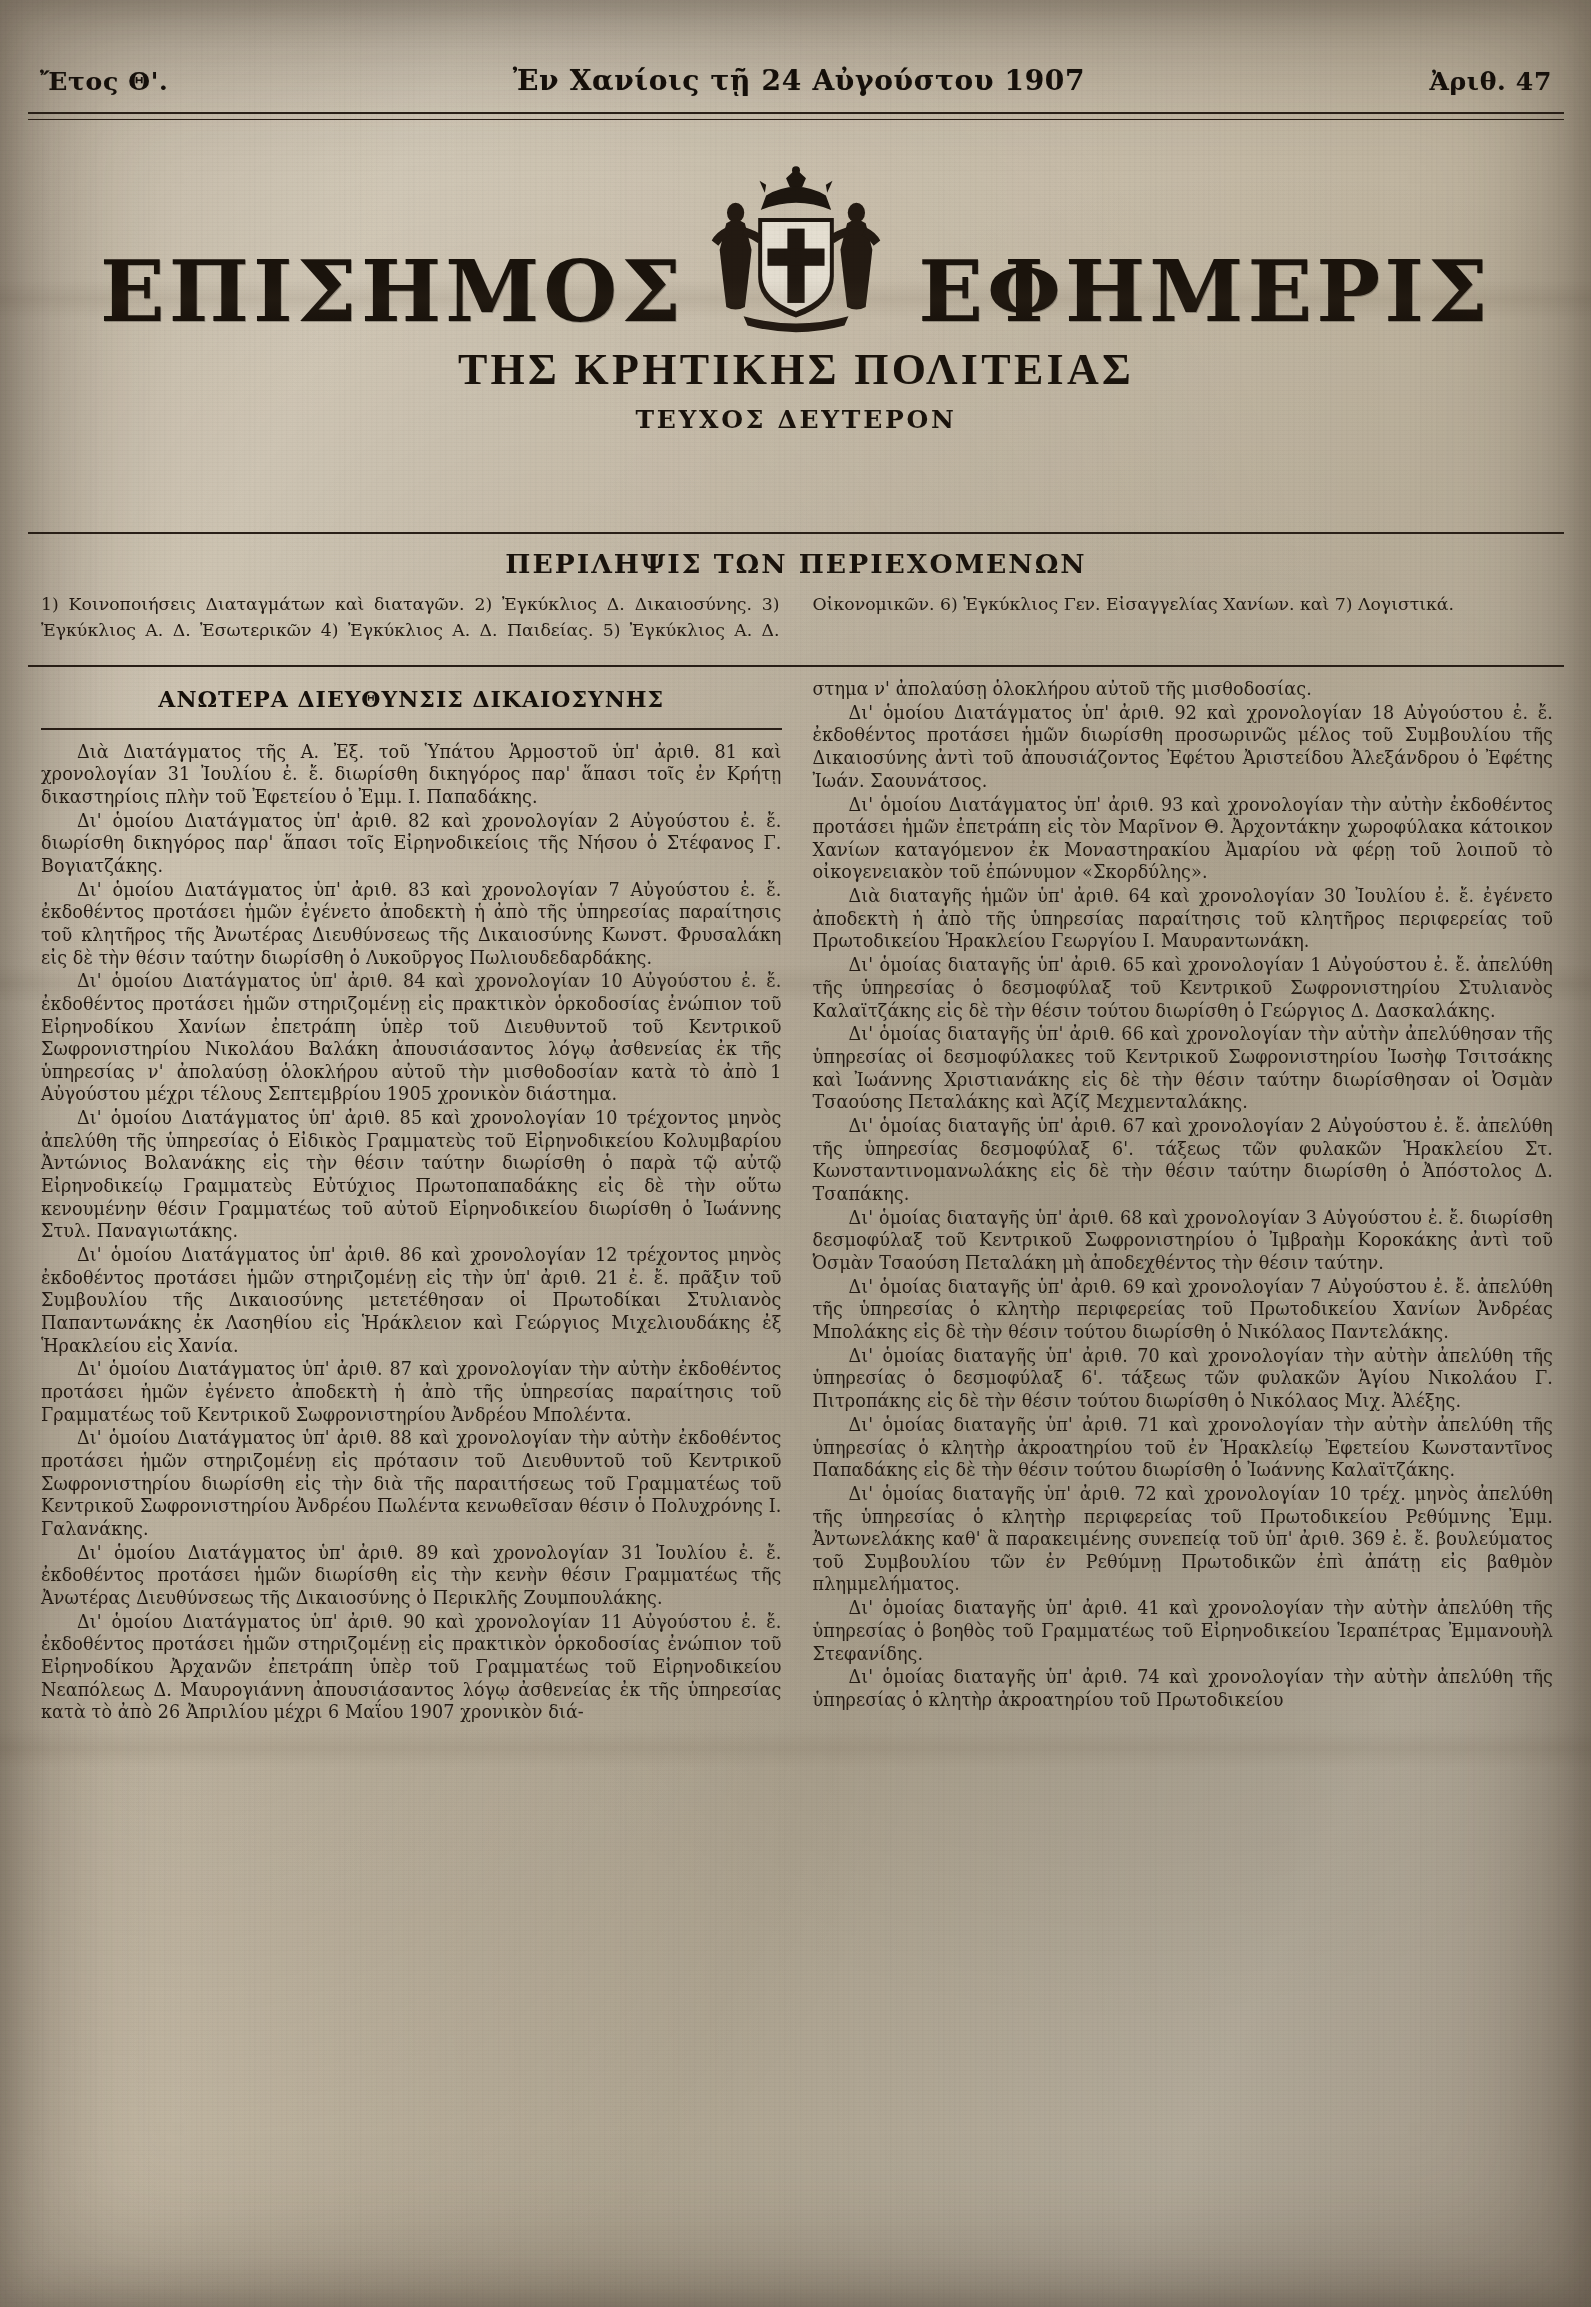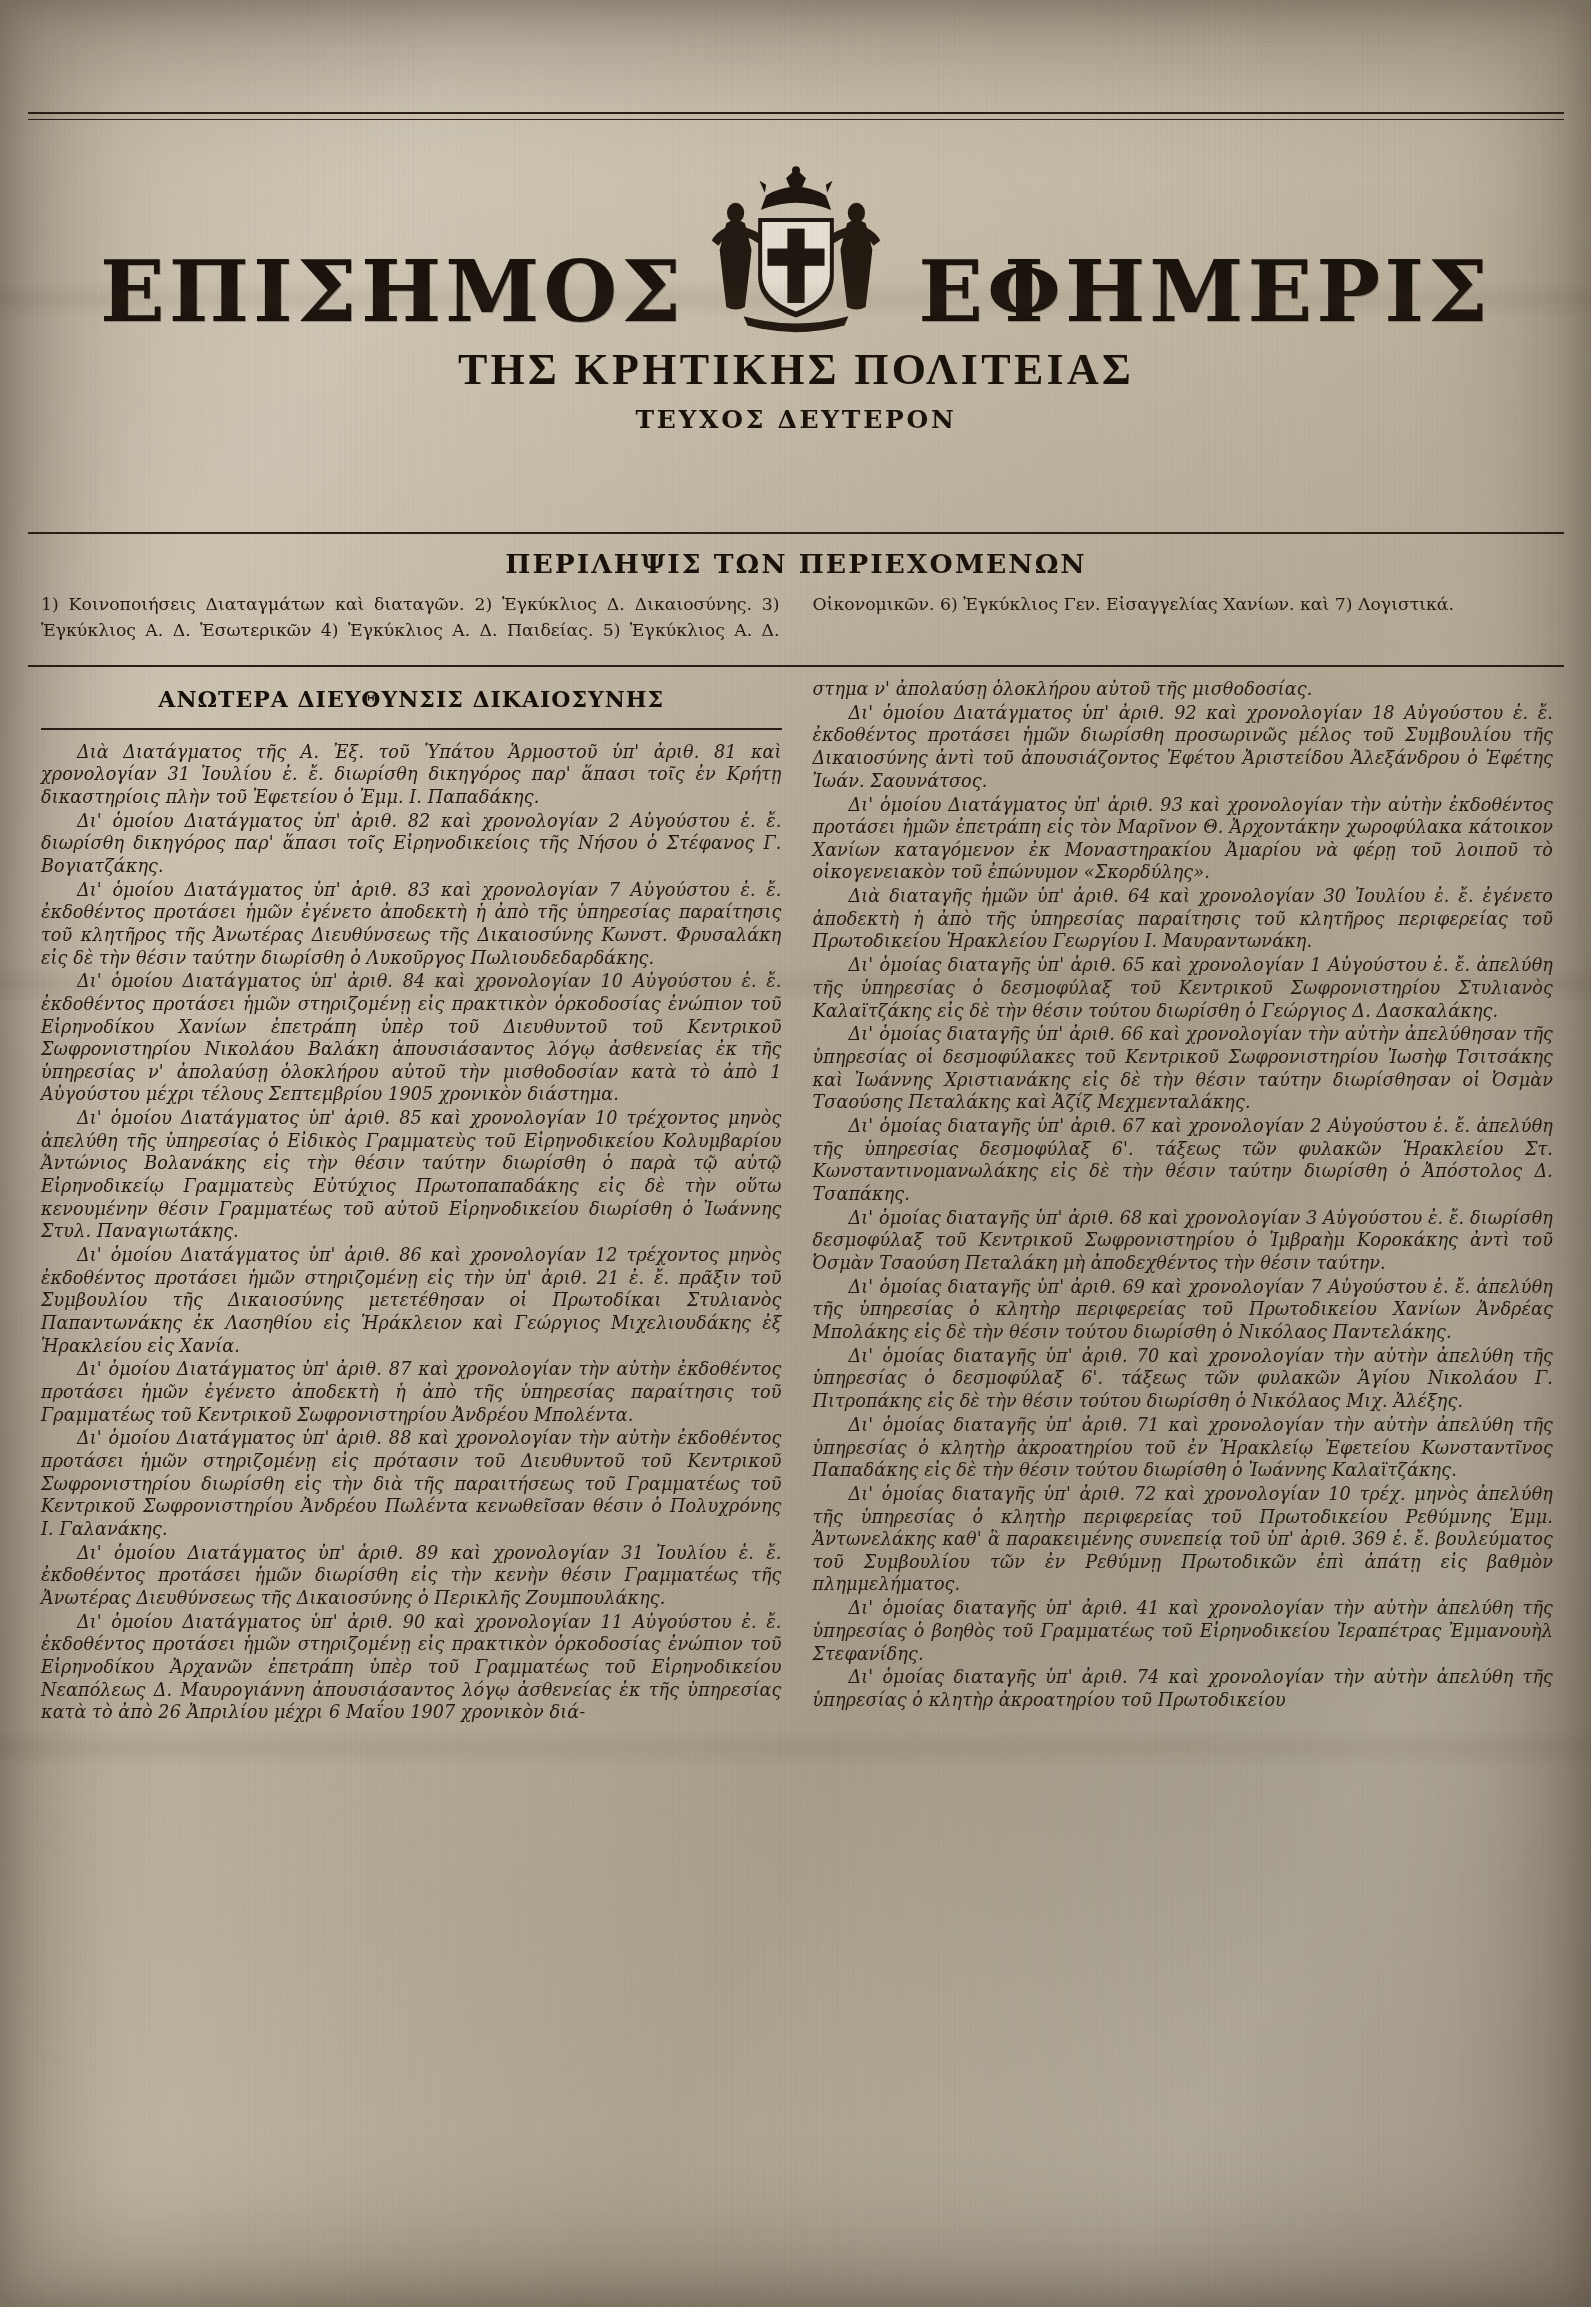--- a/index.html
+++ b/index.html
@@ -208,39 +208,43 @@
   }
   p.para {
     margin: 0 0 1.3px 0;
     text-indent: 36px;
     font-size: 17.6px;
     line-height: 1.285;
     text-align: justify;
     color: #241b13;
     letter-spacing: 0.1px;
     font-family: "DejaVu Serif", serif;
-    font-style: italic;
   }
   p.para.cont { text-indent: 0; }
 
   
   .smudge {
     position: absolute;
     left: 0; right: 0;
     height: 40px;
     background: linear-gradient(180deg, rgba(90,75,55,0.0), rgba(90,75,55,0.10), rgba(90,75,55,0.0));
     pointer-events: none;
   }
 </style>
 </head>
 <body>
 
 <div class="page">
   <div class="content">
 
+    <div class="topline">
+      <div class="left">Ἔτος Θ'.</div>
+      <div class="center">Ἐν Χανίοις τῇ 24 Αὐγούστου 1907</div>
+      <div class="right">Ἀριθ. 47</div>
+    </div>
 
     <div class="rule-double t1"></div>
 
     <div class="masthead">
       <div class="bigtitle-row">
         <div class="bigword left">ΕΠΙΣΗΜΟΣ</div>
 
         <svg class="crest" viewBox="0 0 330 260">
 
           <g fill="#1d160f">

